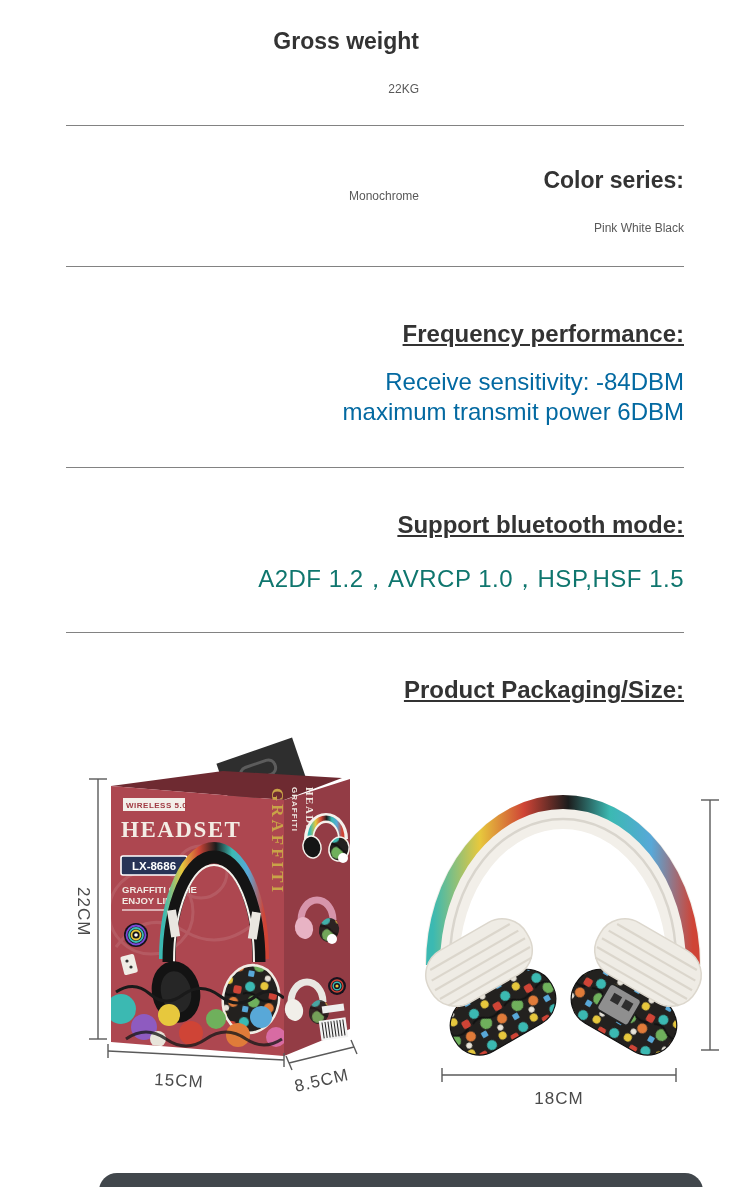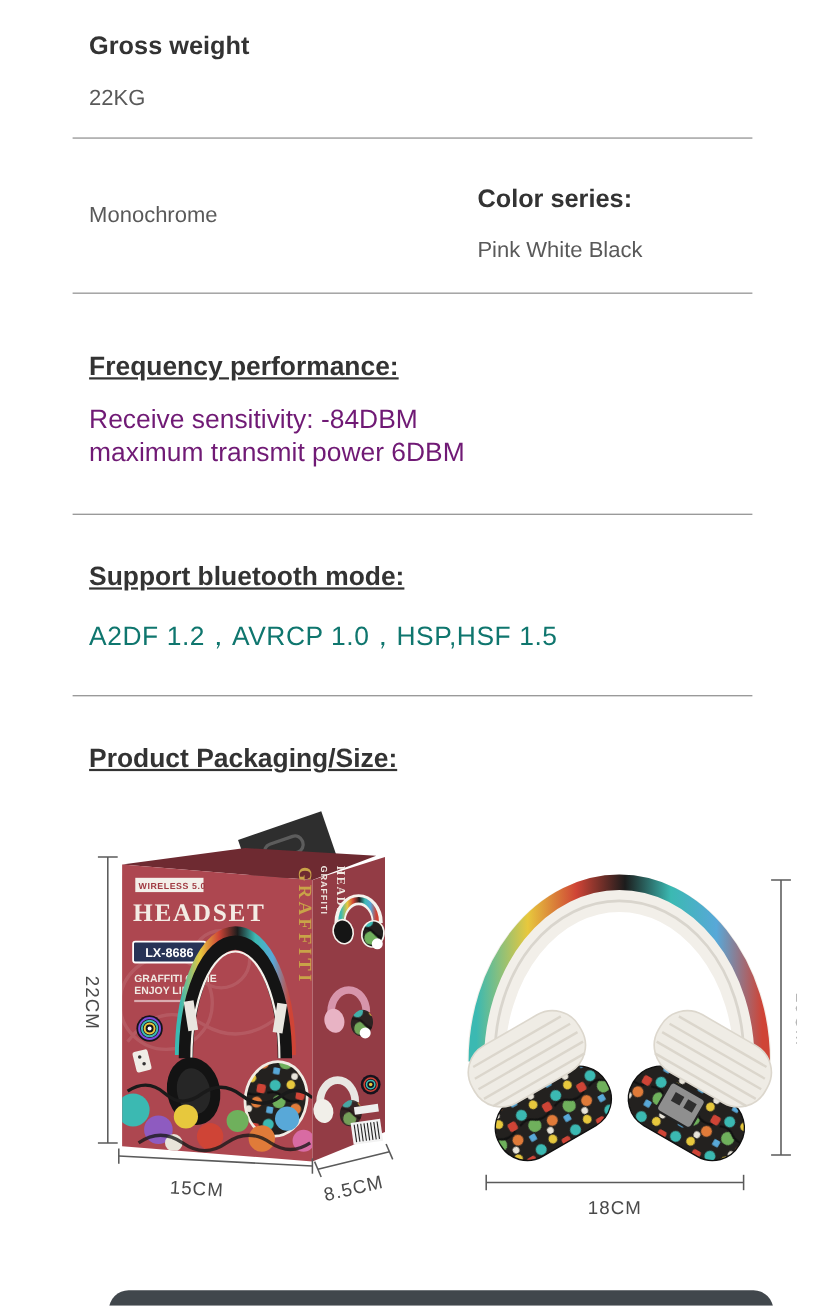--- a/index.html
+++ b/index.html
@@ -1,36 +1,37 @@
 <!DOCTYPE html>
 <html><head>
 <meta charset="utf-8">
 <style>
   html,body { margin:0; padding:0; background:#ffffff; }
   .page {
     position:relative; width:698px; height:1187px; margin:0 auto;
     background:#ffffff; overflow:hidden;
     font-family:"Liberation Sans","DejaVu Sans",sans-serif;
     color:#333;
+    text-align:right;
   }
   .content { padding:0 40px; }
   .spec-row { display:grid; grid-template-columns:353px 1fr; }
   .spec-col { padding-left:15px; }
   .spec-label { font-size:23px; font-weight:700; color:#333; line-height:32px; }
-  .spec-value { font-size:20px; color:#595959; line-height:28px; margin-top:18px; }
+  .spec-value { font-size:12px; color:#595959; line-height:28px; margin-top:18px; }
   .row-1 { padding-top:25px; padding-bottom:22px; }
   .row-2 { padding-top:38px; padding-bottom:24px; }
   .divider { border:none; border-top:1px solid #828282; margin:0; }
   .section { padding-left:15px; }
   .sec-freq { padding-top:50px; padding-bottom:40px; }
   .sec-bt   { padding-top:40px; padding-bottom:36px; }
   .sec-pack { padding-top:40px; }
   .section-title { font-size:24px; font-weight:700; color:#333; line-height:34px;text-decoration:underline; }
   .section-lines { margin-top:16px; }
-  .section-line { font-size:24px; color:#701a75; line-height:30px; }
+  .section-line { font-size:24px; color:#0369a1; line-height:30px; }
   .bt-line { font-size:24px; color:#0f766e; line-height:34px; margin-top:20px; letter-spacing:0.5px; }
   .figure { position:relative; width:750px; height:476px; }
   .figure svg { display:block; }
   .footer-bar {
     position:absolute; left:73px; top:1173px; width:604px; height:18px;
     background:#41474c; border-radius:26px 26px 0 0;
   }
 </style>
 </head>
 <body>

